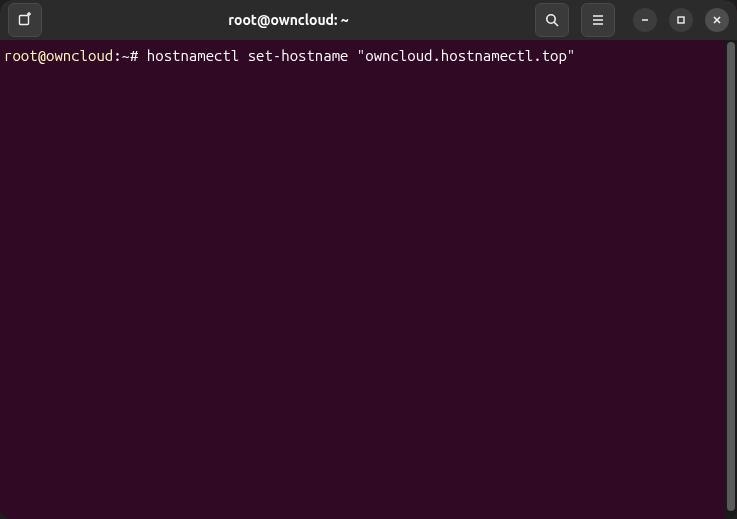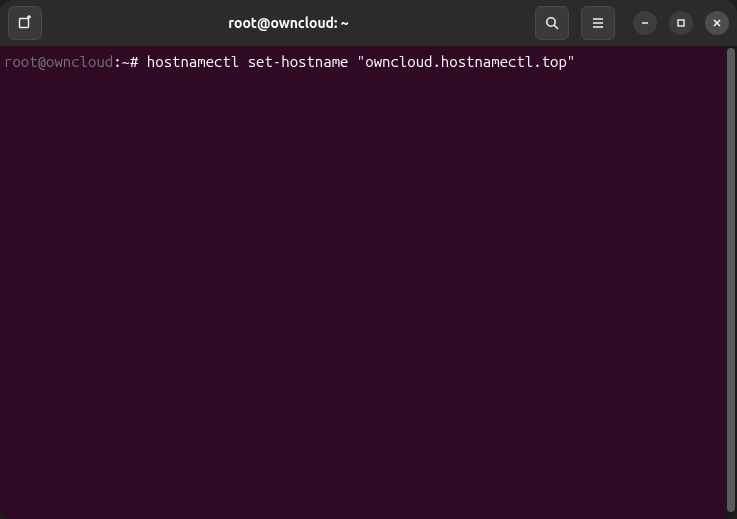--- a/index.html
+++ b/index.html
@@ -14,21 +14,21 @@
     .window {
       width: 100%;
       height: 100%;
       background: #300a24;
       border-radius: 12px;
       display: flex;
       flex-direction: column;
       overflow: hidden;
     }
     .titlebar {
-      height: 46px;
+      height: 40px;
       background: #2b2b2b;
       display: flex;
       align-items: center;
       padding: 0 8px;
       gap: 6px;
       border-top-left-radius: 12px;
       border-top-right-radius: 12px;
     }
     .titlebar-left {
       display: flex;
@@ -84,21 +84,21 @@
     .terminal-content {
       flex: 1;
       padding: 6px 4px;
       font-family: "Ubuntu Mono", "DejaVu Sans Mono", monospace;
       font-size: 15px;
       line-height: 1.35;
       color: #ffffff;
       white-space: pre-wrap;
       overflow-y: auto;
     }
-    .prompt .userhost { color: #737373; }
+    .prompt .userhost { color: #fef9c3; }
     .prompt .path { color: #ffffff; }
     .prompt .hash { color: #ffffff; }
     .cmd { color: #ffffff; }
     .scrollbar-track {
       width: 12px;
       background: #1a1a1a;
       position: relative;
     }
     .scrollbar-thumb {
       position: absolute;

